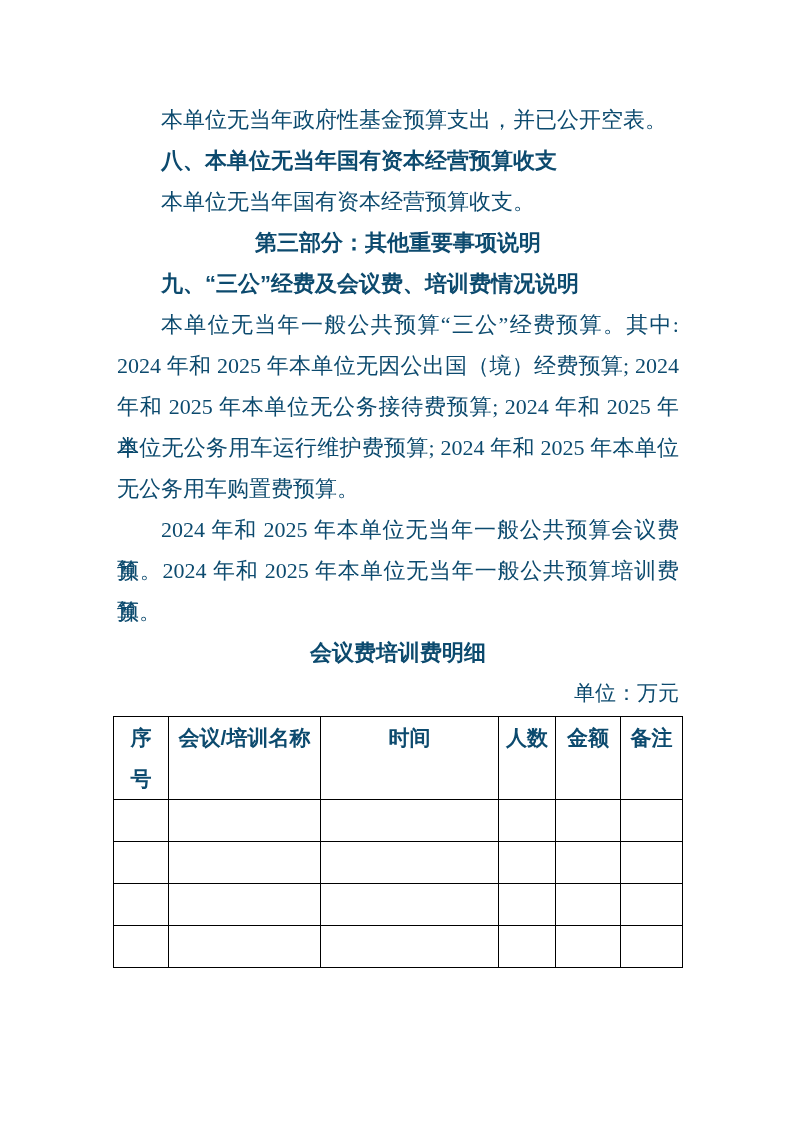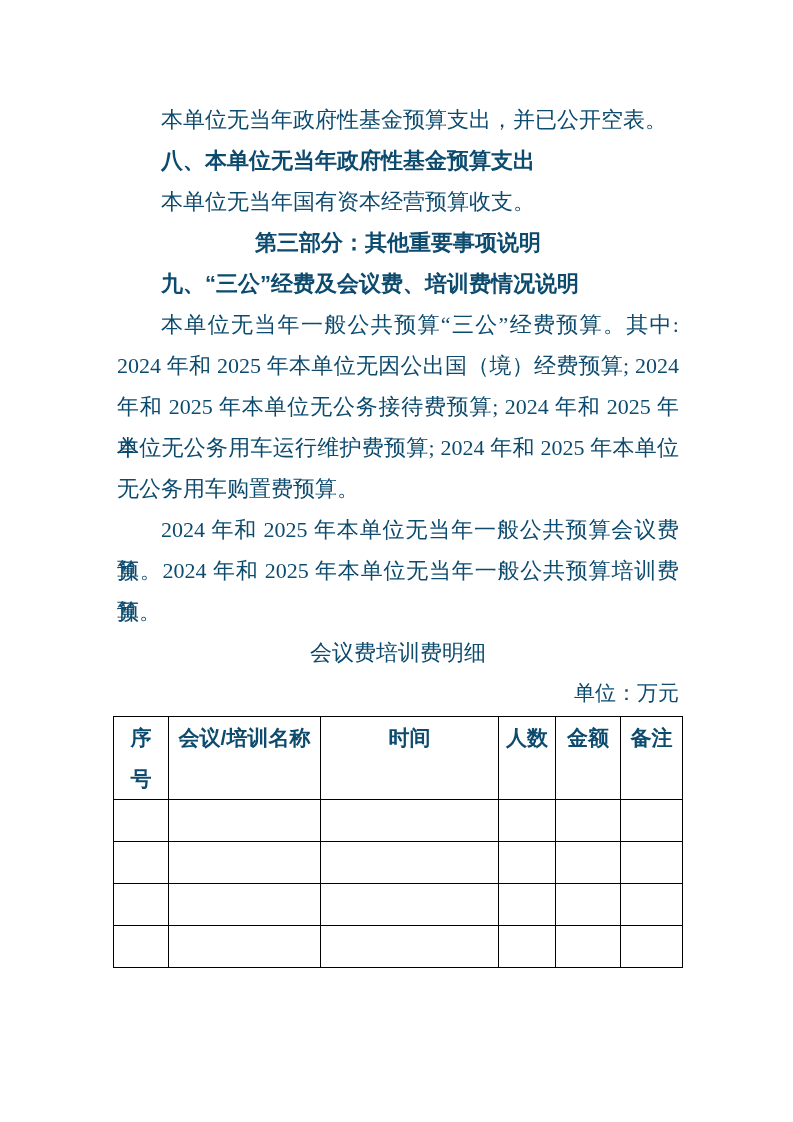--- a/index.html
+++ b/index.html
@@ -28,21 +28,21 @@
   .just { text-align: justify; text-align-last: justify; }
   .center { text-align: left; text-align-last: center; }
   .right { text-align: right; text-align-last: right; }
   .heading-sans {
     font-family: "Liberation Sans", "DejaVu Sans", sans-serif;
     font-weight: 700;
   }
   .part-title { font-weight: 700; }
   .table-title {
     font-family: "Liberation Sans", "DejaVu Sans", sans-serif;
-    font-weight: 400;
+    font-weight: 700;
   }
   .unit-line { font-size: 21px; }
 
   table.detail {
     border-collapse: collapse;
     table-layout: fixed;
     width: 569px;
     margin: 2px 0 0 -4px;
     font-family: "Liberation Sans", "DejaVu Sans", sans-serif;
     padding-left: 21px;
@@ -65,21 +65,21 @@
   .hwrap.c2 { width: 132px; }
 </style>
 </head>
 <body>
 
 <div class="page">
   <div class="doc">
 
     <div class="line indent">本单位无当年政府性基金预算支出，并已公开空表。</div>
 
-    <div class="line indent heading-sans">八、本单位无当年政府性基金预算支出</div>
+    <div class="line indent heading-sans">八、本单位无当年国有资本经营预算收支</div>
 
     <div class="line indent">本单位无当年国有资本经营预算收支。</div>
 
     <div class="line center part-title">第三部分：其他重要事项说明</div>
 
     <div class="line indent heading-sans">九、“三公”经费及会议费、培训费情况说明</div>
 
     <div class="line indent just">本单位无当年一般公共预算“三公”经费预算。其中:</div>
     <div class="line just">2024 年和 2025 年本单位无因公出国（境）经费预算; 2024</div>
     <div class="line just">年和 2025 年本单位无公务接待费预算; 2024 年和 2025 年本</div>

